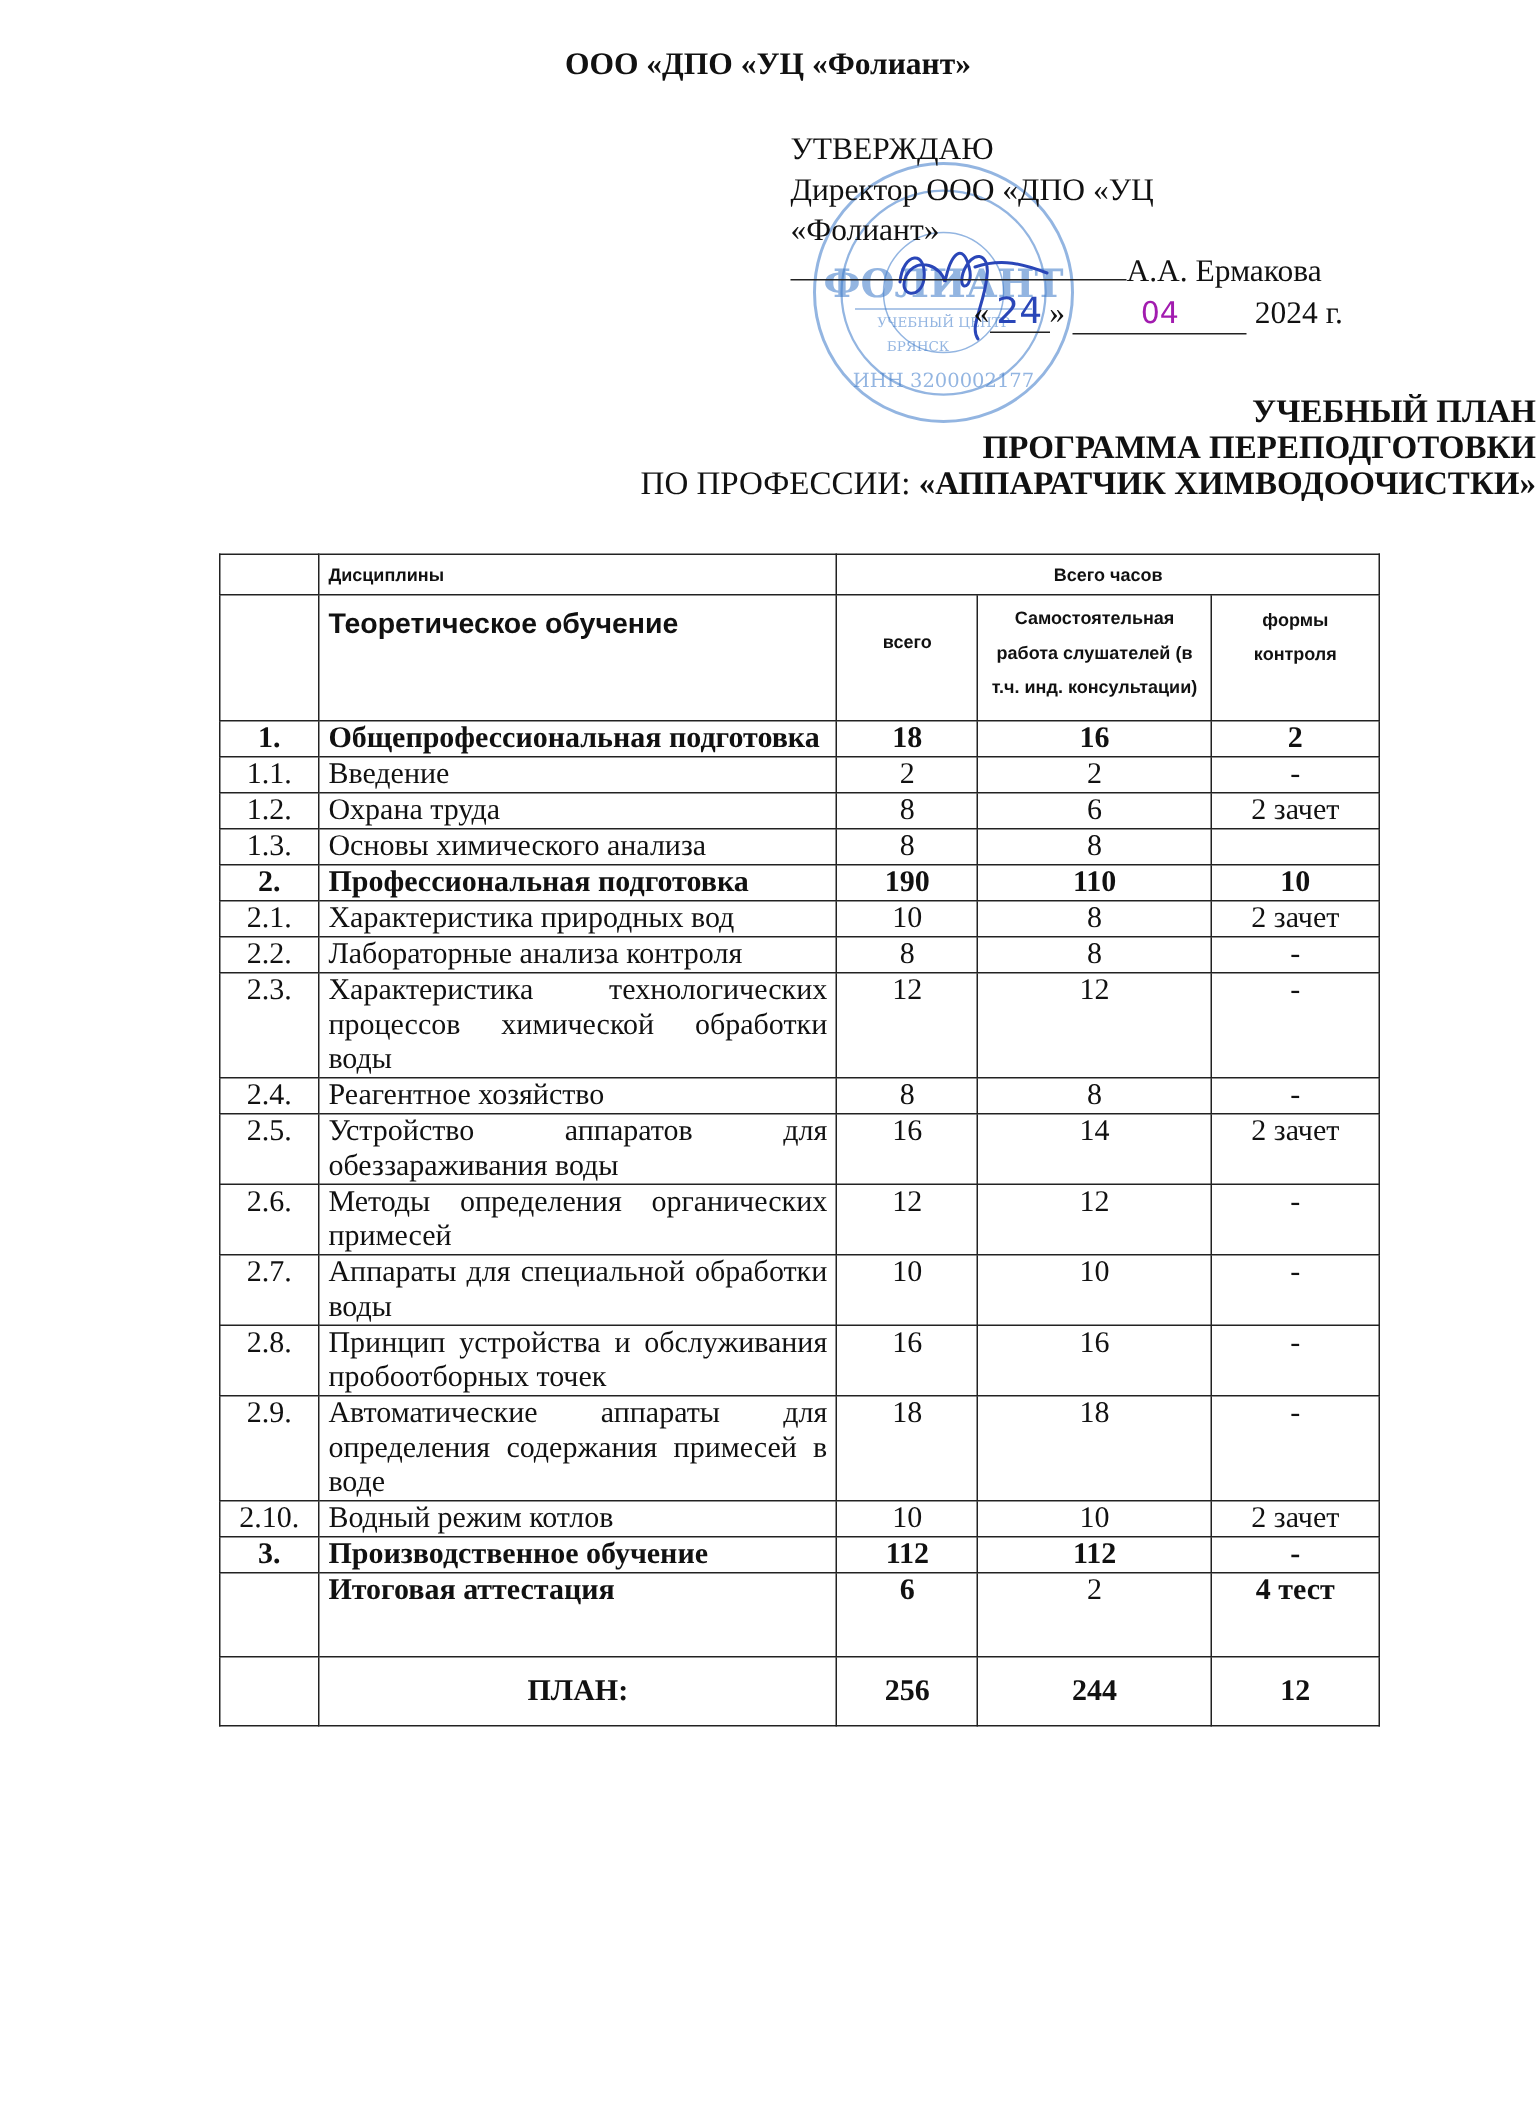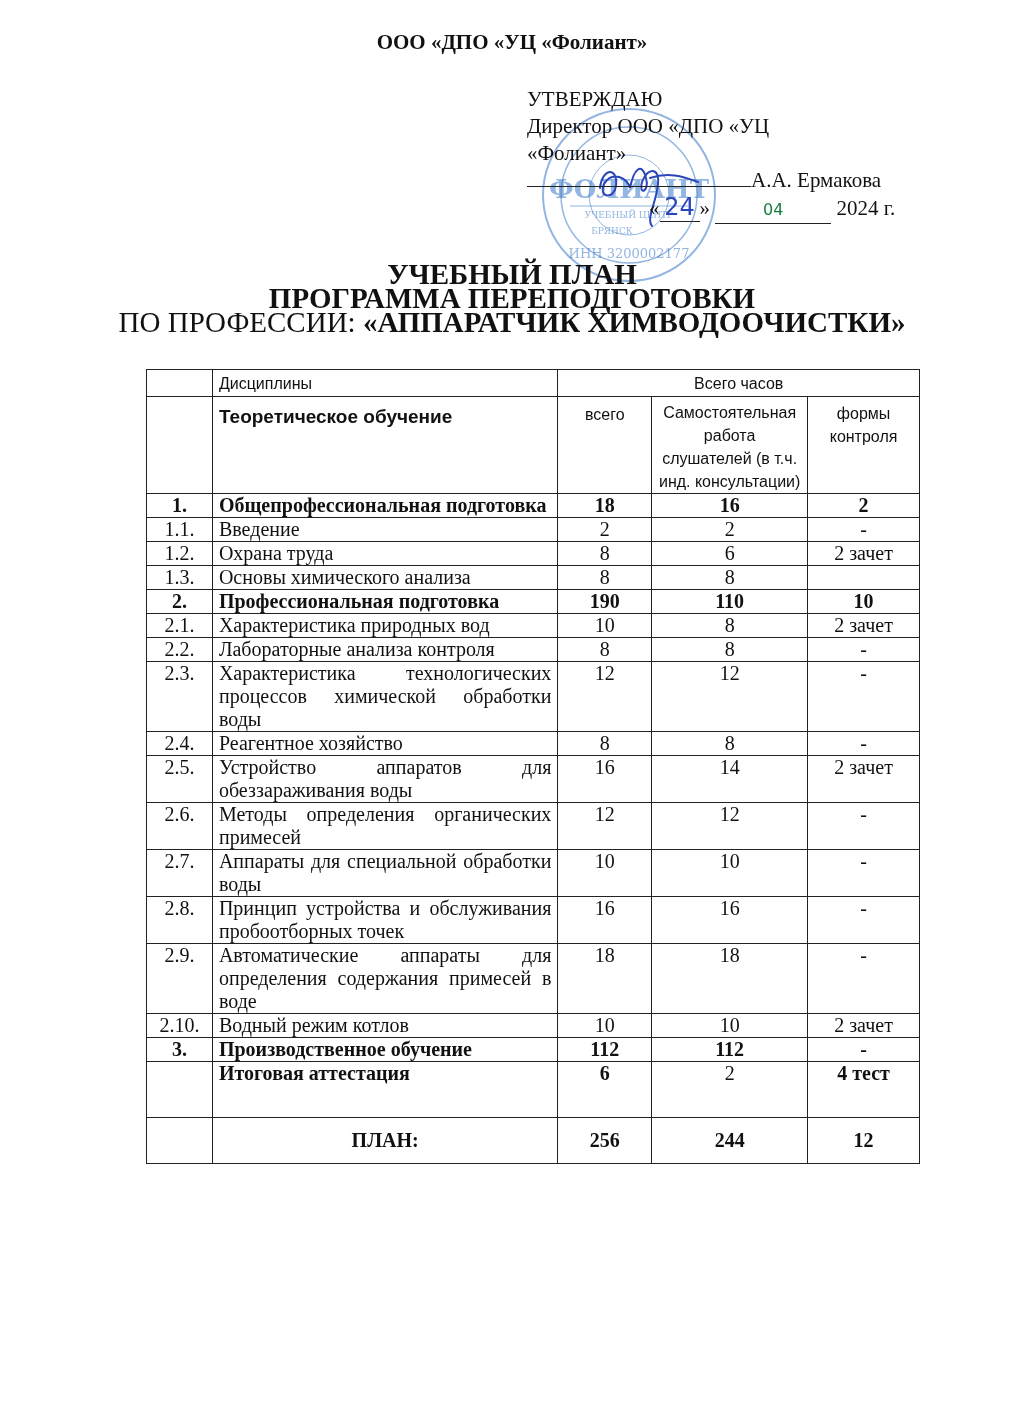--- a/index.html
+++ b/index.html
@@ -23,48 +23,48 @@
   .sig-line {
     display: inline-block; width: 224px; border-bottom: 1.5px solid #222;
     height: 18px; vertical-align: baseline;
   }
   .date-day {
     display: inline-block; width: 40px; border-bottom: 1.5px solid #222;
     text-align: center; color: #2a46b8; font-family: "DejaVu Sans", sans-serif; font-size: 24px;
   }
   .date-month {
     display: inline-block; width: 116px; border-bottom: 1.5px solid #222;
-    text-align: center; color: #15803d; font-family: "DejaVu Sans", sans-serif; font-size: 16px;
+    text-align: center; color: #a21caf; font-family: "DejaVu Sans", sans-serif; font-size: 20px;
   }
   .stamp {
     position: absolute; left: 540px; top: 106px; width: 178px; height: 178px;
     pointer-events: none;
   }
   .signature {
     position: absolute; left: 590px; top: 148px; width: 120px; height: 80px;
     pointer-events: none;
   }
   .titles {
-    position: absolute; top: 262px; left: 0; width: 1024px; text-align: center;
-    font-size: 29px; line-height: 24px;
+    position: absolute; top: 262px; left: 0; width: 1024px; text-align: right;
+    font-size: 22px; line-height: 24px;
   }
   .titles .b { font-weight: bold; }
   table.plan {
     position: absolute; left: 146px; top: 369px; width: 774px;
     border-collapse: collapse; font-size: 20px;
   }
   table.plan td {
     border: 1.3px solid #222; padding: 0 6px; vertical-align: top; line-height: 23px;
   }
   .c-num { width: 53px; text-align: center; }
   .c-name { width: 333px; text-align: justify; text-align-last: left; }
   .c-total { width: 81px; text-align: center; }
   .c-self { width: 143px; text-align: center; }
   .c-form { width: 99px; text-align: center; }
-  .hdr-small { font-family: "Liberation Sans", sans-serif; font-size: 16px; line-height: 17px; font-weight: normal; }
+  .hdr-small { font-family: "Liberation Sans", sans-serif; font-size: 12px; line-height: 17px; font-weight: bold; }
   .bold { font-weight: bold; }
 </style>
 </head>
 <body>
 
 <div class="org-title">ООО «ДПО «УЦ «Фолиант»</div>
 
 <svg class="stamp" viewBox="0 0 178 178">
   <g fill="none" stroke="#3a78c8" stroke-opacity="0.55">
     <circle cx="89" cy="89" r="86" stroke-width="2"></circle>
@@ -107,21 +107,21 @@
 <table class="plan">
   <tbody>
       <tr style="height:27px;">
     <td class="c-num"></td>
     <td class="c-name hdr-small" style="text-align:center;vertical-align:middle;">Дисциплины</td>
     <td colspan="3" class="hdr-small" style="text-align:center;vertical-align:middle;">Всего часов</td>
   </tr>
   <tr style="height:84px;">
     <td class="c-num"></td>
     <td class="c-name bold" style="font-family:'Liberation Sans',sans-serif;font-size:19px;padding-top:8px;">Теоретическое обучение</td>
-    <td class="c-total hdr-small" style="padding-top:6px;">всего</td>
+    <td class="c-total hdr-small" style="padding-top:20px;">всего</td>
     <td class="c-self hdr-small" style="padding-top:4px;">Самостоятельная работа слушателей (в т.ч. инд. консультации)</td>
     <td class="c-form hdr-small" style="padding-top:5px;">формы контроля</td>
   </tr>
 
   <tr>
     <td class="c-num bold">1.</td>
     <td class="c-name bold">Общепрофессиональная подготовка</td>
     <td class="c-total bold">18</td>
     <td class="c-self bold">16</td>
     <td class="c-form bold">2</td>

